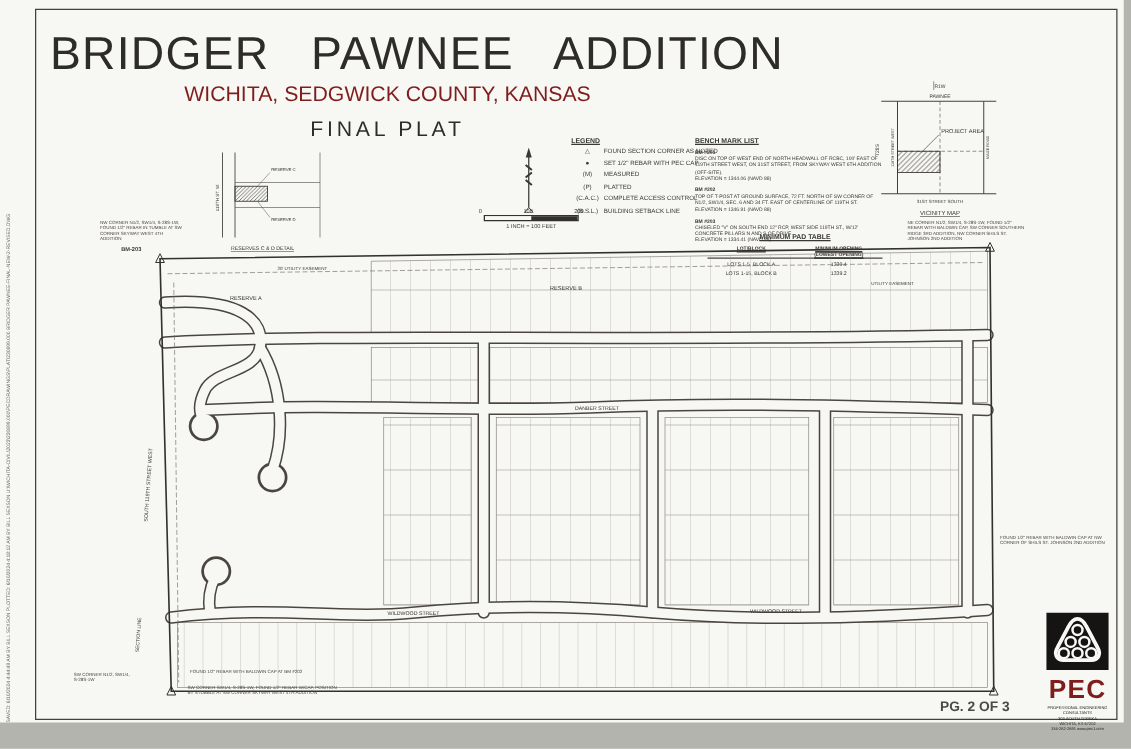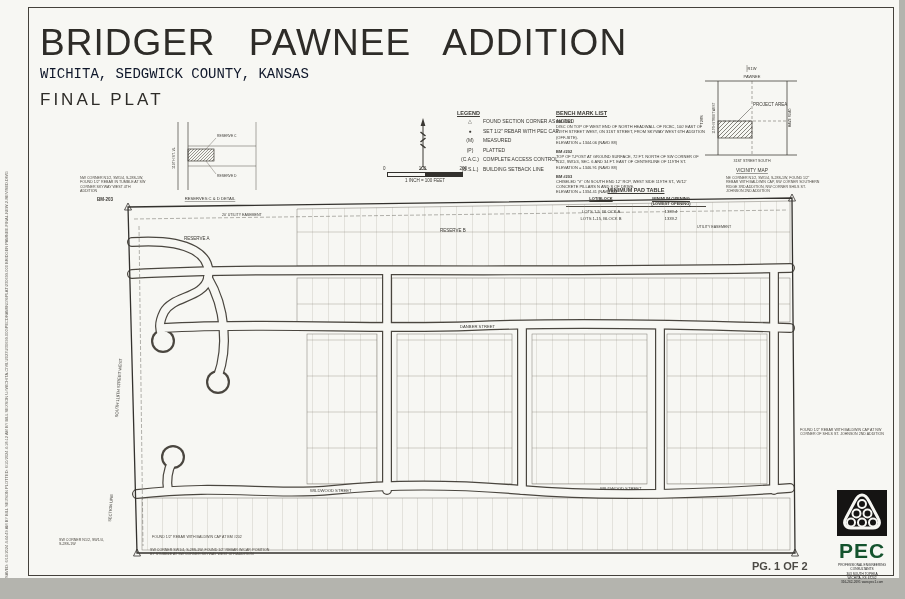--- a/index.html
+++ b/index.html
@@ -2,23 +2,23 @@
 <html><head>
 <meta charset="utf-8">
 <style>
   html,body{margin:0;padding:0}
   body{width:905px;height:599px;position:relative;overflow:hidden;
        background:#b4b4ae;font-family:"Liberation Sans",sans-serif;color:#3a3833;}
   .paper{position:absolute;left:0;top:0;width:899px;height:578px;background:#f7f7f3;}
   .sheet-border{position:absolute;left:28px;top:7px;width:864px;height:567px;
        border:1px solid #44413b;pointer-events:none;}
   
-  .title-block{position:absolute;left:40px;top:22px;width:540px;text-align:left;}
+  .title-block{position:absolute;left:40px;top:22px;width:540px;text-align:center;}
   .main-title{font-size:37px;letter-spacing:1px;word-spacing:22px;color:#2e2c28;white-space:nowrap;}
-  .sub-title{font-size:14px;margin-top:2px;color:#0f172a;font-family:Liberation Mono, monospace;}
+  .sub-title{font-size:17px;margin-top:2px;color:#7f1d1d;}
   .legal-line{font-size:9.5px;margin-top:3px;color:#33312d;white-space:nowrap;}
   .plat-type{font-size:17px;letter-spacing:3px;margin-top:8px;color:#2e2c28;}
   
   .panel-title{font-size:5.5px;font-weight:700;text-decoration:underline;margin-bottom:3px;}
   .legend{position:absolute;left:457px;top:110px;width:138px;}
   .legend-row{display:flex;font-size:5px;margin-bottom:4px;line-height:1.1;}
   .legend-sym{width:26px;flex:none;text-align:center;}
   .benchmarks{position:absolute;left:556px;top:110px;width:150px;}
   .bm-item{font-size:4px;line-height:1.3;margin-bottom:4px;}
   .bm-id{font-weight:700;}
@@ -38,21 +38,21 @@
   .scale-caption{font-size:4.5px;}
   
   .vicinity{position:absolute;left:697px;top:62px;}
   .detail-inset{position:absolute;left:144px;top:118px;}
   
   .plat-svg{position:absolute;left:72px;top:178px;}
   .corner-note{position:absolute;font-size:3.6px;line-height:1.25;color:#4a463f;}
   .bm-tag{position:absolute;font-size:4.5px;font-weight:700;color:#3a3833;}
   
   .pec-block{position:absolute;left:830px;top:490px;width:64px;text-align:center;}
-  .pec-word{font-size:21px;font-weight:700;letter-spacing:1px;color:#14532d;margin-top:-1px;}
+  .pec-word{font-size:21px;font-weight:700;letter-spacing:1px;color:#7f1d1d;margin-top:-1px;}
   .pec-lines{font-size:3.2px;line-height:1.35;color:#222;}
   .page-label{position:absolute;left:752px;top:560px;font-size:11px;font-weight:700;color:#4c4a45;}
   .edge-text{position:absolute;left:4px;top:578px;transform:rotate(-90deg);
       transform-origin:0 0;font-size:4px;color:#6b6862;white-space:nowrap;width:560px;}
   svg text{font-family:"Liberation Sans",sans-serif;fill:#3a3833;}
 </style>
 </head>
 <body>
 
 <div class="paper"></div>
@@ -300,14 +300,14 @@
   </svg>
   <div class="pec-word">PEC</div>
   <div class="pec-lines">
     <div>PROFESSIONAL ENGINEERING CONSULTANTS</div>
     <div>303 SOUTH TOPEKA</div>
     <div>WICHITA, KS 67202</div>
     <div>316-262-2691  www.pec1.com</div>
   </div>
 </div>
 
-<div class="page-label">PG. 1 OF 2</div>
+<div class="page-label">PG. 2 OF 3</div>
 <div class="edge-text">SAVED: 6/10/2024 4:44:49 AM BY BILL SEXSON    PLOTTED: 6/10/2024 4:18:12 AM BY BILL SEXSON    U:\WICHITA-CIVIL\2023\230699.000\PECDRAWINGS\PLAT\230699.000 BRIDGER PAWNEE-FINAL-NEW-2-REVISED.DWG</div>
 
 </body></html>

